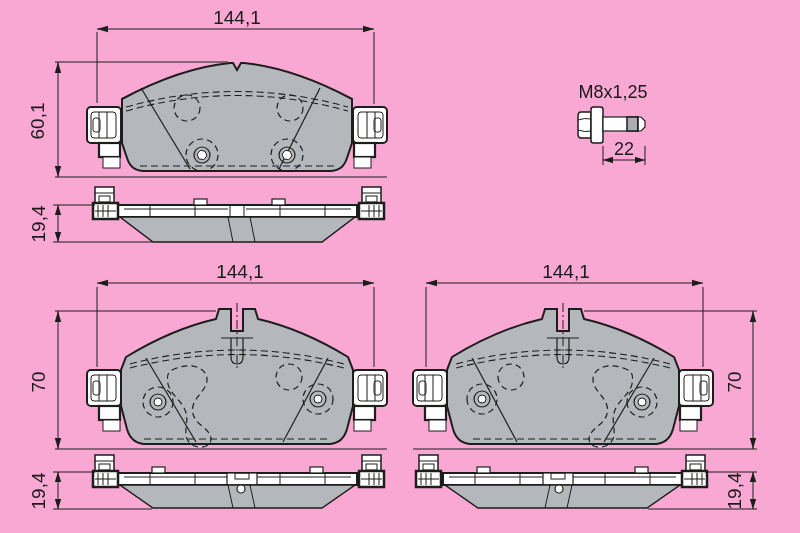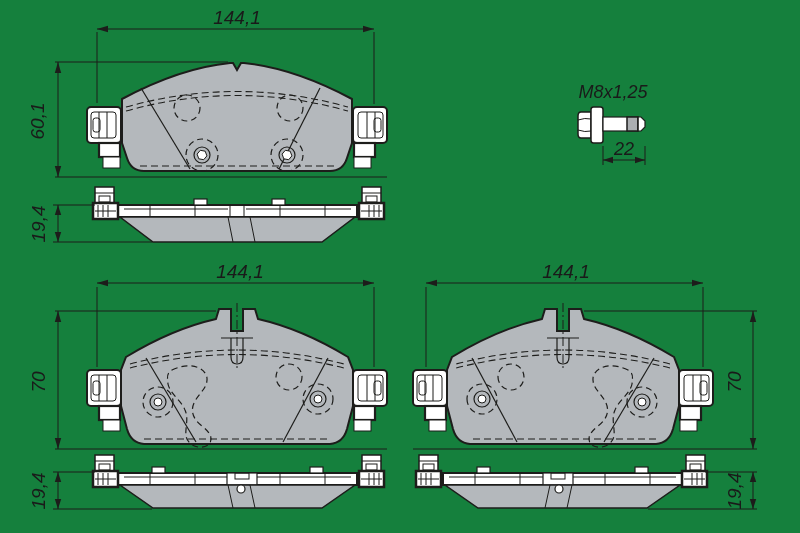--- a/index.html
+++ b/index.html
@@ -1,16 +1,16 @@
 <!DOCTYPE html>
 <html><head>
 <meta charset="utf-8">
 <style>
   html,body{margin:0;padding:0;background:#ffffff;}
-  #stage{width:800px;height:533px;background:#15803d;position:relative;overflow:hidden;font-style:italic;}
+  #stage{width:800px;height:533px;background:#f9a8d4;position:relative;overflow:hidden;}
   svg{display:block;}
   .w{fill:#ffffff;stroke:#1d1d1b;}
   .n{fill:none;stroke:#1d1d1b;}
   .s1{stroke-width:1;}
   .s12{stroke-width:1.2;}
   .s15{stroke-width:1.5;}
   .s2{stroke-width:2;}
   .s22{stroke-width:2.2;}
   .s25{stroke-width:2.5;}
   .g{stroke:#1d1d1b;stroke-width:2;}

